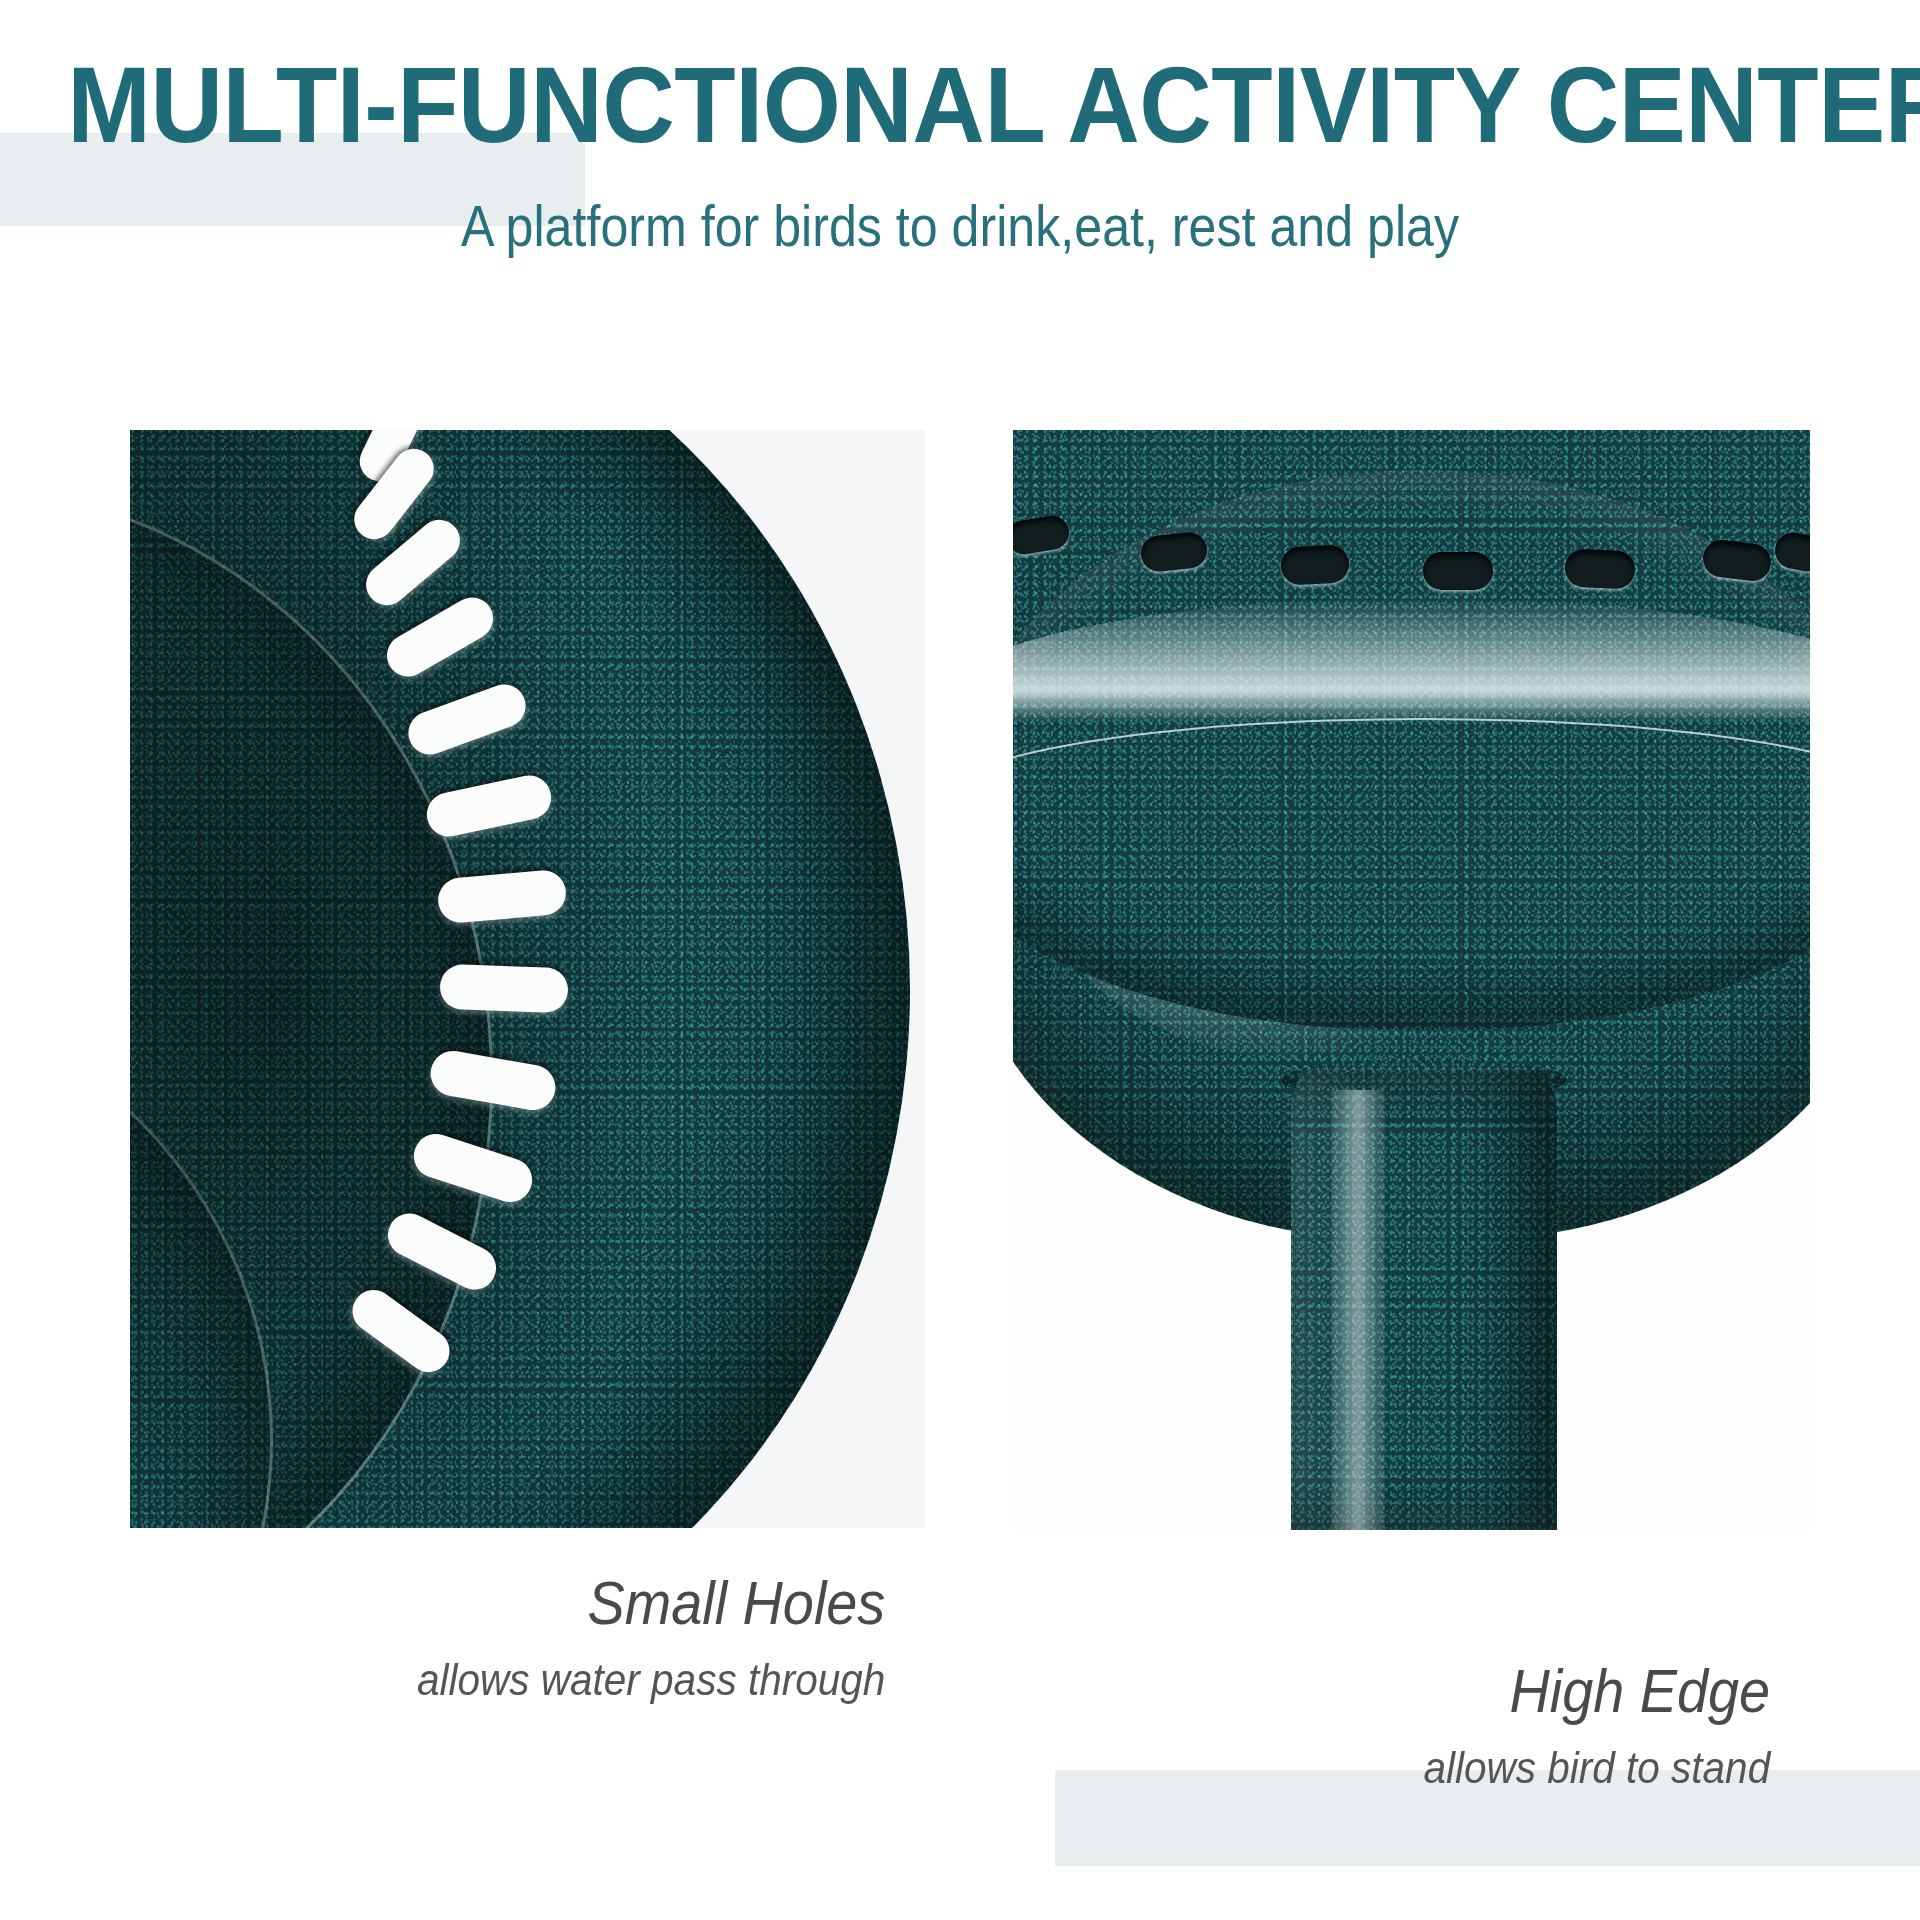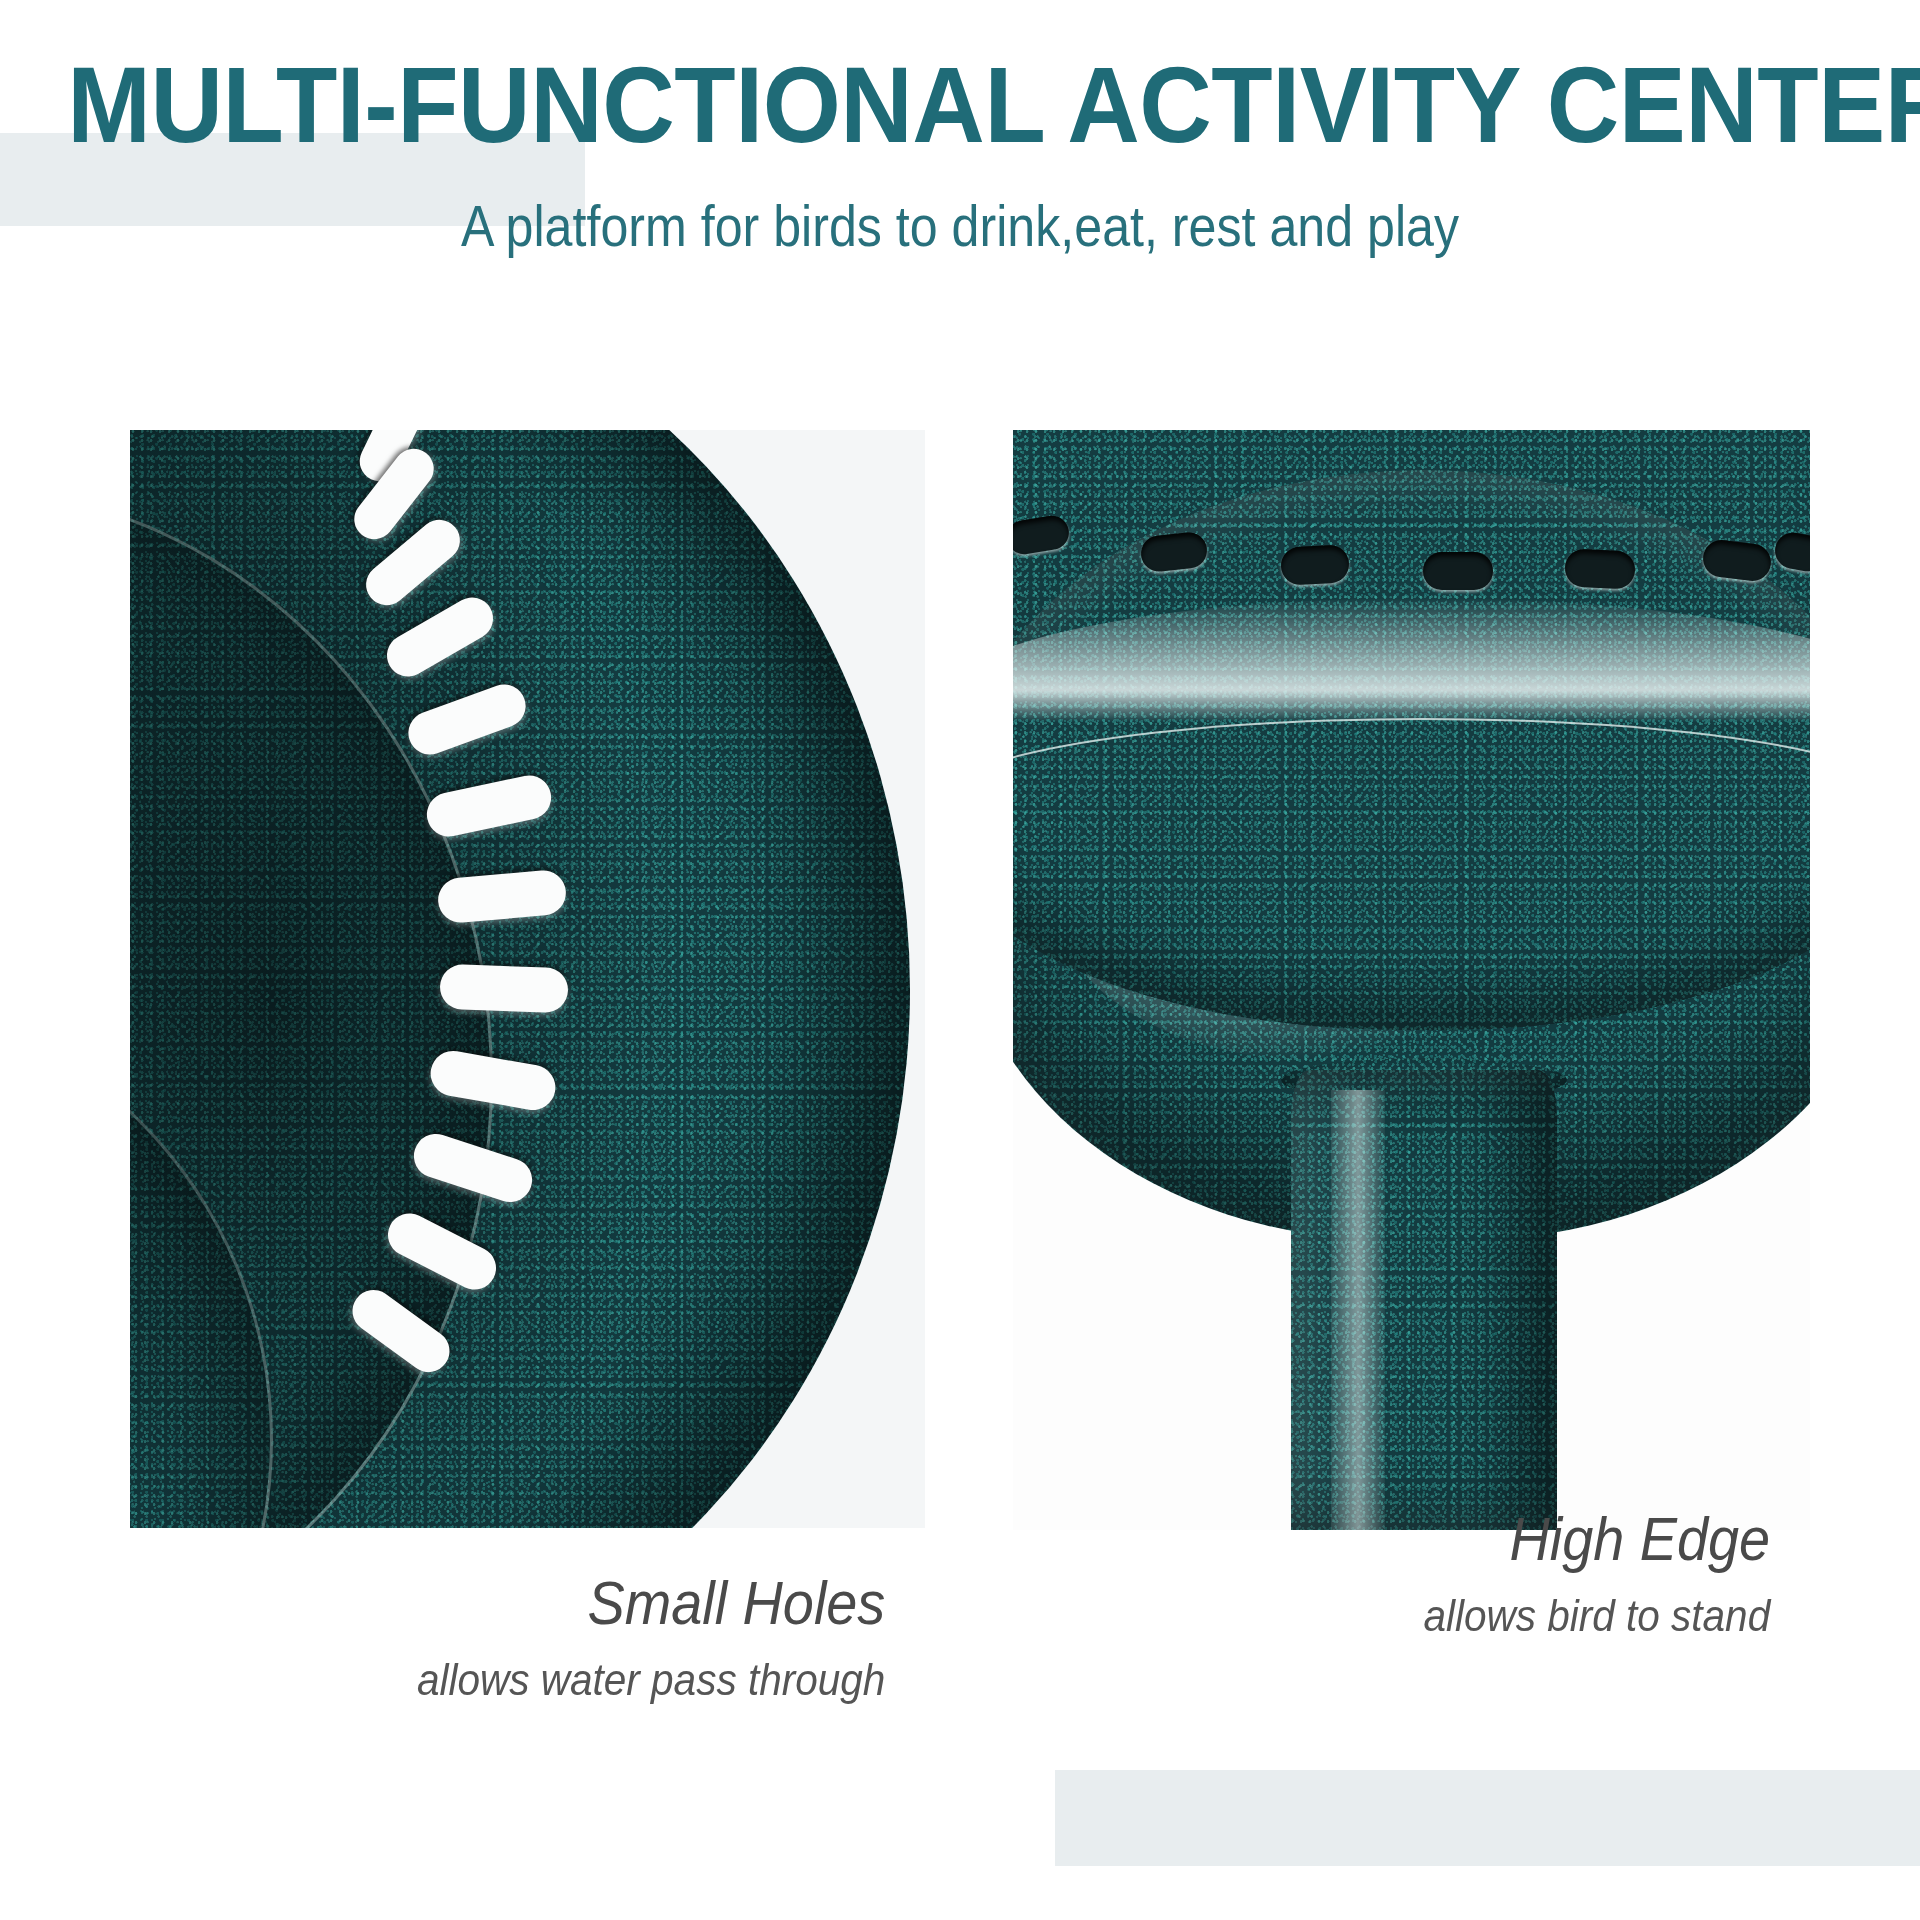--- a/index.html
+++ b/index.html
@@ -255,21 +255,21 @@
     box-shadow: inset 0 -10px 22px rgba(0,0,0,.55);
   }
 
   
   .caption {
     position: absolute;
     text-align: right;
     font-style: italic;
   }
   #caption-left  { left: 130px;  top: 1560px; width: 795px; }
-  #caption-right { left: 1013px; top: 1496px; width: 797px; }
+  #caption-right { left: 1013px; top: 1648px; width: 797px; }
   .caption-title {
     color: #4a4a4a;
     font-size: 62px;
     line-height: 86px;
     font-weight: 400;
     transform: scaleX(0.9);
     white-space: nowrap;
   }
   .caption-sub {
     color: #555555;

